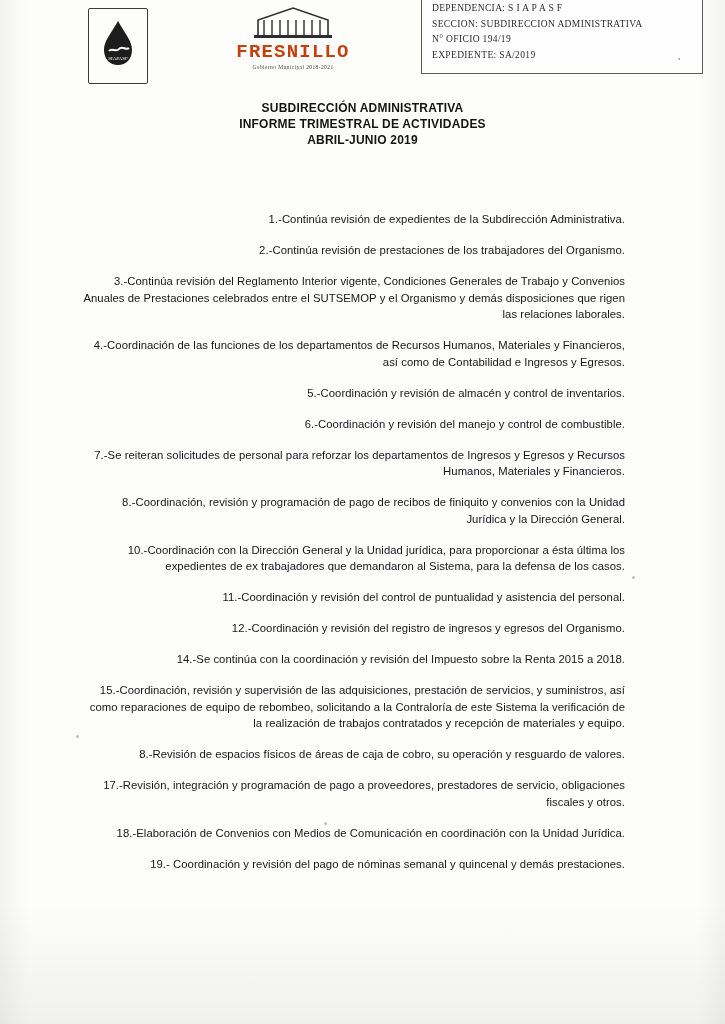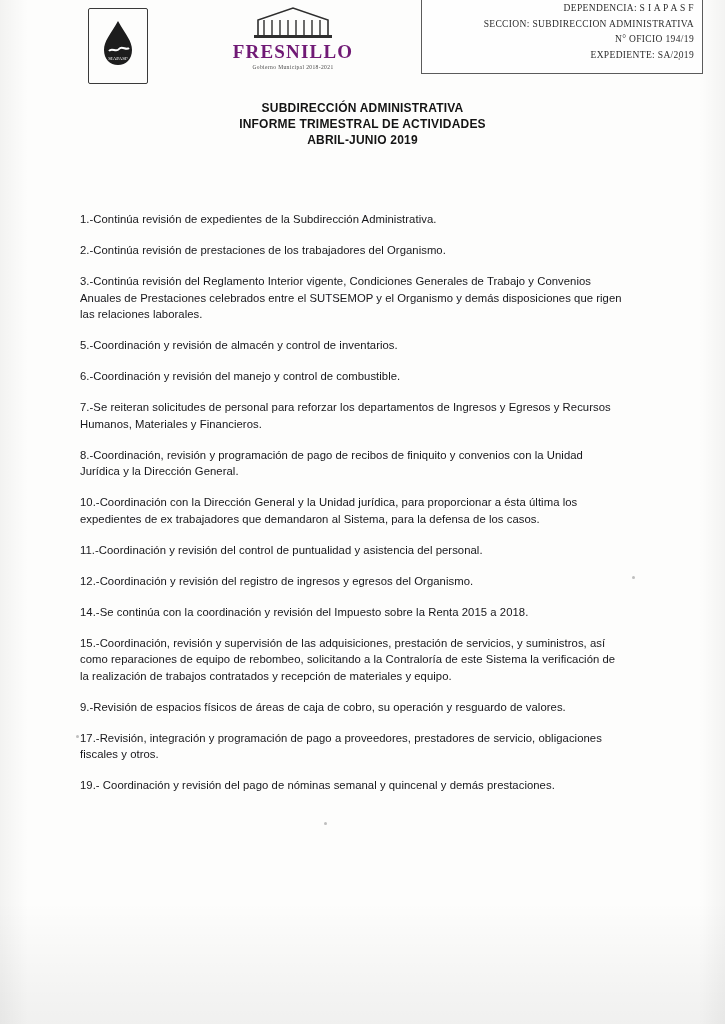--- a/index.html
+++ b/index.html
@@ -57,25 +57,25 @@
   .logo-left svg { display:block; }
 
   .logo-center {
     position: absolute;
     left: 228px;
     top: 6px;
     width: 130px;
     text-align: center;
   }
   .logo-center .brand {
-    font-family: Liberation Serif, serif;
+    font-family: Liberation Mono, monospace;
     font-size: 19px;
     letter-spacing: 1.2px;
     font-weight: 700;
-    color: #701a75;
+    color: #c2410c;
     margin-top: 1px;
   }
   .logo-center .tagline {
     font-family: "Liberation Serif", serif;
     font-size: 5.5px;
     letter-spacing: 0.4px;
     color: #4a4a4a;
     margin-top: 1px;
   }
 
@@ -88,21 +88,20 @@
     padding: 6px 8px 8px 10px;
     background: #fefefe;
   }
   .stamp .line {
     font-family: "Liberation Serif", serif;
     font-size: 9.5px;
     letter-spacing: 0.35px;
     color: #2c2c2c;
     margin: 5.5px 0;
     white-space: nowrap;
-    text-align: right;
   }
   .stamp .line.first { margin-top: 2px; }
   .stamp .tick {
     position: absolute;
     right: 22px;
     bottom: 7px;
     font-size: 9px;
     color: #555;
   }
 
@@ -127,21 +126,21 @@
     position: absolute;
     top: 200px;
     left: 80px;
     width: 545px;
   }
   .para {
     font-size: 11.3px;
     line-height: 16.5px;
     color: #16161a;
     margin-bottom: 14.5px;
-    text-align: left;
+    text-align: right;
     letter-spacing: 0.05px;
   }
   .para:last-child { margin-bottom: 0; margin-top: 6px; }
 
   
   .speck {
     position: absolute;
     background: #8a8a8a;
     border-radius: 50%;
     opacity: .55;
@@ -186,31 +185,33 @@
   <div class="title-block">
     <div>SUBDIRECCIÓN ADMINISTRATIVA</div>
     <div>INFORME TRIMESTRAL DE ACTIVIDADES</div>
     <div>ABRIL-JUNIO 2019</div>
   </div>
 
   <div class="body-text">
     <p class="para">1.-Continúa revisión de expedientes de la Subdirección Administrativa.</p>
     <p class="para">2.-Continúa revisión de prestaciones de los trabajadores del Organismo.</p>
     <p class="para">3.-Continúa revisión del Reglamento Interior vigente, Condiciones Generales de Trabajo y Convenios Anuales de Prestaciones celebrados entre el SUTSEMOP y el Organismo y demás disposiciones que rigen las relaciones laborales.</p>
+    <p class="para">4.-Coordinación de las funciones de los departamentos de Recursos Humanos, Materiales y Financieros, así como de Contabilidad e Ingresos y Egresos.</p>
     <p class="para">5.-Coordinación y revisión de almacén y control de inventarios.</p>
     <p class="para">6.-Coordinación y revisión del manejo y control de combustible.</p>
     <p class="para">7.-Se reiteran solicitudes de personal para reforzar los departamentos de Ingresos y Egresos y Recursos Humanos, Materiales y Financieros.</p>
     <p class="para">8.-Coordinación, revisión y programación de pago de recibos de finiquito y convenios con la Unidad Jurídica y la Dirección General.</p>
     <p class="para">10.-Coordinación con la Dirección General y la Unidad jurídica, para proporcionar a ésta última los expedientes de ex trabajadores que demandaron al Sistema, para la defensa de los casos.</p>
     <p class="para">11.-Coordinación y revisión del control de puntualidad y asistencia del personal.</p>
     <p class="para">12.-Coordinación y revisión del registro de ingresos y egresos del Organismo.</p>
     <p class="para">14.-Se continúa con la coordinación y revisión del Impuesto sobre la Renta 2015 a 2018.</p>
     <p class="para">15.-Coordinación, revisión y supervisión de las adquisiciones, prestación de servicios, y suministros, así como reparaciones de equipo de rebombeo, solicitando a la Contraloría de este Sistema la verificación de la realización de trabajos contratados y recepción de materiales y equipo.</p>
-    <p class="para">9.-Revisión  de espacios físicos de áreas de caja de cobro, su operación y resguardo de valores.</p>
+    <p class="para">8.-Revisión  de espacios físicos de áreas de caja de cobro, su operación y resguardo de valores.</p>
     <p class="para">17.-Revisión, integración y programación de pago a proveedores, prestadores de servicio, obligaciones fiscales y otros.</p>
+    <p class="para">18.-Elaboración de Convenios con Medios de Comunicación en coordinación con la Unidad Jurídica.</p>
     <p class="para">19.- Coordinación y revisión del pago de nóminas semanal y quincenal y demás prestaciones.</p>
   </div>
 
   <span class="speck" style="left:76px;top:735px;width:3px;height:3px;"></span>
   <span class="speck" style="left:632px;top:576px;width:3px;height:3px;"></span>
   <span class="speck" style="left:324px;top:822px;width:3px;height:3px;"></span>
 
 </div>
 
 </body></html>

